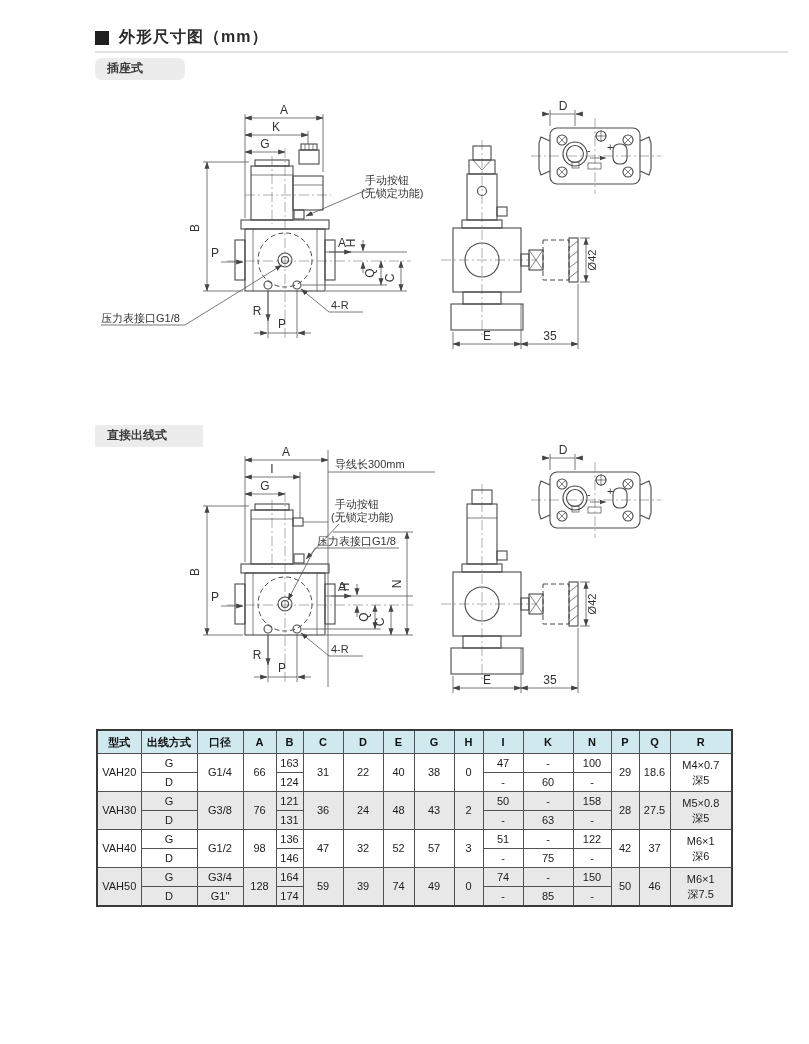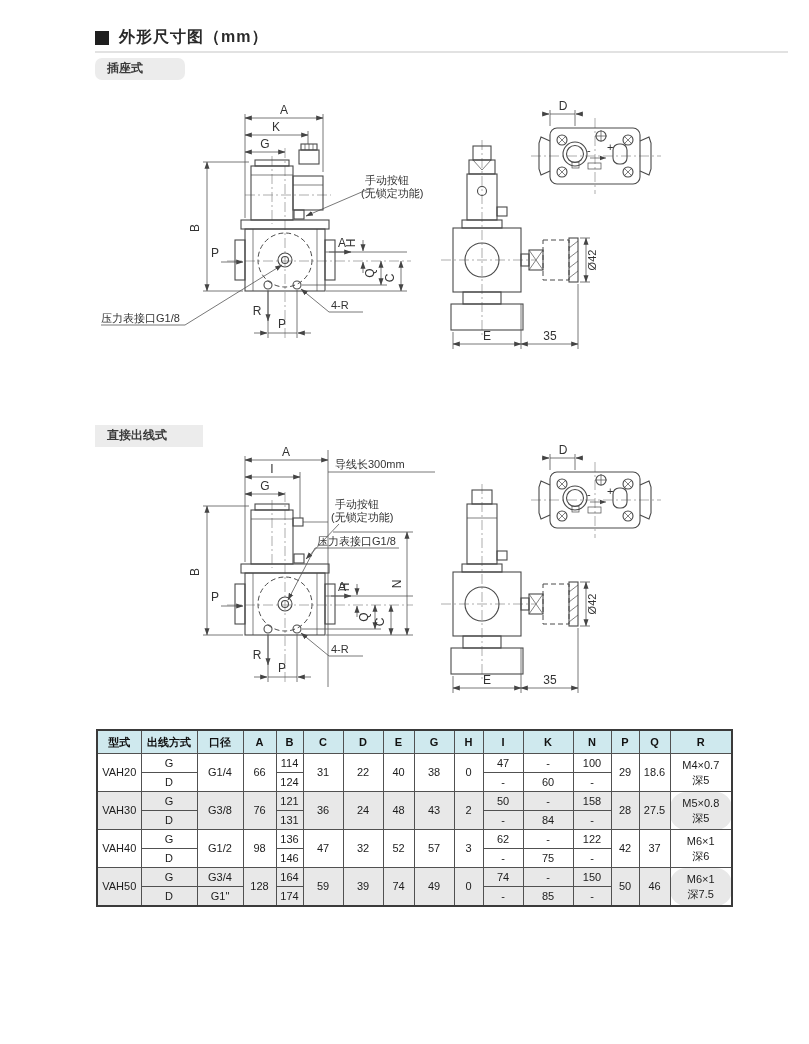--- a/index.html
+++ b/index.html
@@ -25,21 +25,21 @@
   svg text{font-family:"Liberation Sans",sans-serif;font-size:11px;fill:#333;}
   svg text.dl{font-size:12px;}
   
   .tablewrap{position:absolute;left:96px;top:729px;}
   table.dims{border-collapse:collapse;table-layout:fixed;width:618px;font-size:11px;
              color:#1c1c1c;text-align:center;border:2px solid #3a3a3a;}
   table.dims th,table.dims td{border:1px solid #515151;padding:1px;height:16px;line-height:1.3;
              background:#fff;overflow:hidden;}
   table.dims th{background:#cfe9ee;height:20px;font-weight:bold;color:#111;}
   table.dims tr.alt td{background:#e8e8e8;}
-  td.rcell{line-height:1.45;border-radius:16px;}
+  td.rcell{line-height:1.45;}
 </style>
 </head>
 <body>
 
 <div class="page">
 
   <div class="title-row">
     <div class="title-sq"></div>
     <div class="title-text">外形尺寸图（mm）</div>
   </div>
@@ -367,21 +367,21 @@
           <th>R</th>
         </tr>
       </thead>
       <tbody>
 
         <tr>
           <td rowspan="2">VAH20</td>
           <td>G</td>
           <td rowspan="2">G1/4</td>
           <td rowspan="2">66</td>
-          <td>114</td>
+          <td>163</td>
           <td rowspan="2">31</td>
           <td rowspan="2">22</td>
           <td rowspan="2">40</td>
           <td rowspan="2">38</td>
           <td rowspan="2">0</td>
           <td>47</td>
           <td>-</td>
           <td>100</td>
           <td rowspan="2">29</td>
           <td rowspan="2">18.6</td>
@@ -410,36 +410,36 @@
           <td>-</td>
           <td>158</td>
           <td rowspan="2">28</td>
           <td rowspan="2">27.5</td>
           <td rowspan="2" class="rcell"><span>M5×0.8</span><br><span>深5</span></td>
         </tr>
         <tr class="alt">
           <td>D</td>
           <td>131</td>
           <td>-</td>
-          <td>84</td>
+          <td>63</td>
           <td>-</td>
         </tr>
 
         <tr>
           <td rowspan="2">VAH40</td>
           <td>G</td>
           <td rowspan="2">G1/2</td>
           <td rowspan="2">98</td>
           <td>136</td>
           <td rowspan="2">47</td>
           <td rowspan="2">32</td>
           <td rowspan="2">52</td>
           <td rowspan="2">57</td>
           <td rowspan="2">3</td>
-          <td>62</td>
+          <td>51</td>
           <td>-</td>
           <td>122</td>
           <td rowspan="2">42</td>
           <td rowspan="2">37</td>
           <td rowspan="2" class="rcell"><span>M6×1</span><br><span>深6</span></td>
         </tr>
         <tr>
           <td>D</td>
           <td>146</td>
           <td>-</td>

